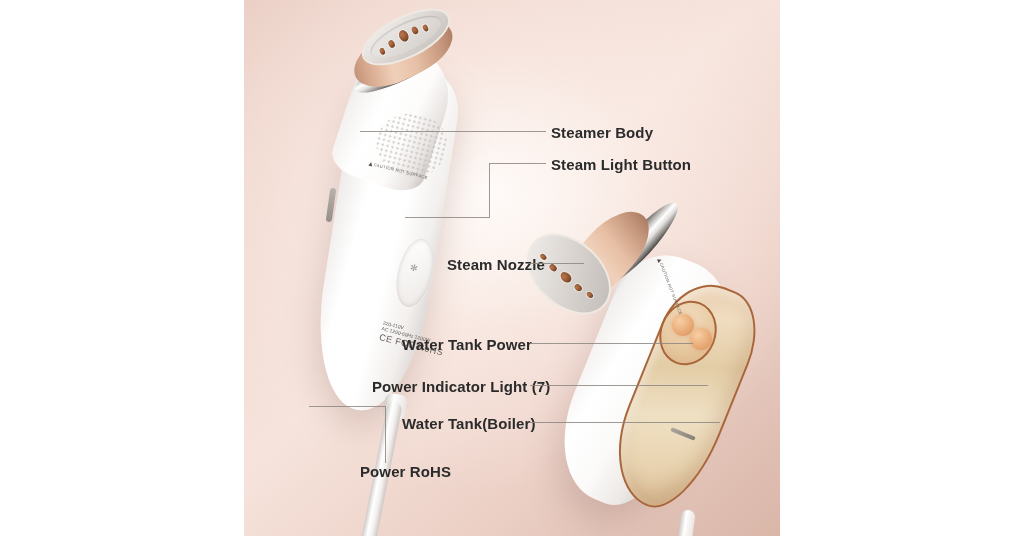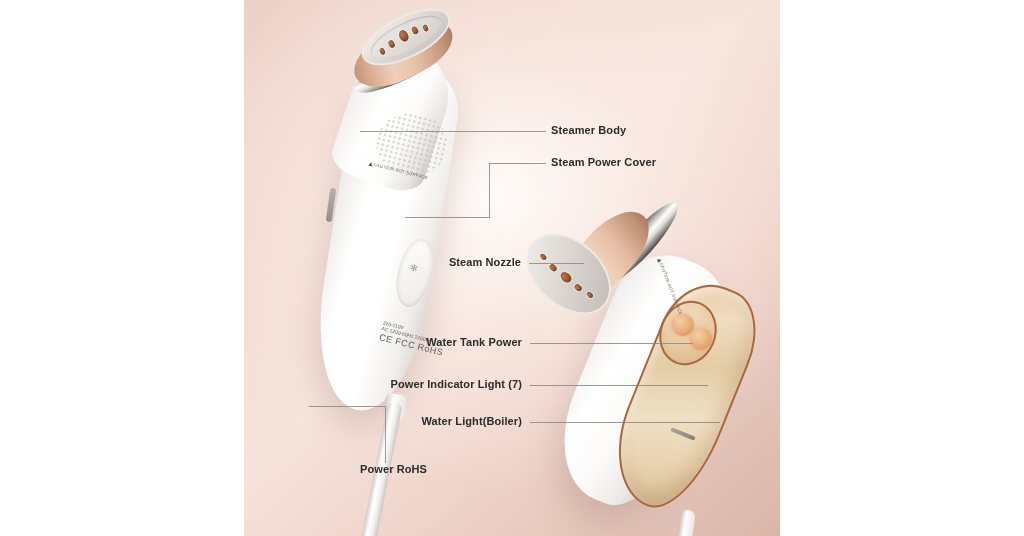--- a/index.html
+++ b/index.html
@@ -160,21 +160,21 @@
     background:linear-gradient(90deg,#9c9793,#6e6a66);transform:rotate(22deg);opacity:.8;
   }
   .d2-cord{
     position:absolute;left:150px;top:288px;width:14px;height:60px;border-radius:7px;
     background:linear-gradient(90deg,#cfcac6 0%,#ffffff 36%,#e9e5e2 100%);
     transform:rotate(8deg);transform-origin:top center;
   }
 
   
   .cl-label{
-    position:absolute;font-size:11px;font-weight:bold;color:#2b2b2b;white-space:nowrap;
+    position:absolute;font-size:15px;font-weight:bold;color:#2b2b2b;white-space:nowrap;
     letter-spacing:.1px;
   }
   .cl-label.rt{text-align:right;}
   .lead{position:absolute;background:#8d8782;height:1px;opacity:.85;}
   .leadv{position:absolute;background:#8d8782;width:1px;opacity:.85;}
 </style>
 </head>
 <body>
 
 <div id="stage">
@@ -241,32 +241,32 @@
 
       <div class="d2-cord"></div>
     </div>
 
     <div class="lead" style="left:116px;top:131px;width:186px;"></div>
     <div class="cl-label" style="left:307px;top:124px;">Steamer Body</div>
 
     <div class="lead" style="left:161px;top:217px;width:84px;"></div>
     <div class="leadv" style="left:245px;top:163px;height:55px;"></div>
     <div class="lead" style="left:245px;top:163px;width:57px;"></div>
-    <div class="cl-label" style="left:307px;top:156px;">Steam Power Cover</div>
+    <div class="cl-label" style="left:307px;top:156px;">Steam Light Button</div>
 
     <div class="cl-label rt" style="left:203px;top:256px;width:74px;">Steam Nozzle</div>
     <div class="lead" style="left:285px;top:263px;width:55px;"></div>
 
     <div class="cl-label rt" style="left:158px;top:336px;width:120px;">Water Tank Power</div>
     <div class="lead" style="left:286px;top:343px;width:163px;"></div>
 
     <div class="cl-label rt" style="left:128px;top:378px;width:150px;">Power Indicator Light (7)</div>
     <div class="lead" style="left:286px;top:385px;width:178px;"></div>
 
-    <div class="cl-label rt" style="left:158px;top:415px;width:120px;">Water Light(Boiler)</div>
+    <div class="cl-label rt" style="left:158px;top:415px;width:120px;">Water Tank(Boiler)</div>
     <div class="lead" style="left:286px;top:422px;width:190px;"></div>
 
     <div class="lead" style="left:65px;top:406px;width:76px;"></div>
     <div class="leadv" style="left:141px;top:406px;height:57px;"></div>
     <div class="cl-label" style="left:116px;top:463px;">Power RoHS</div>
 
   </div>
 </div>
 
 </body></html>

